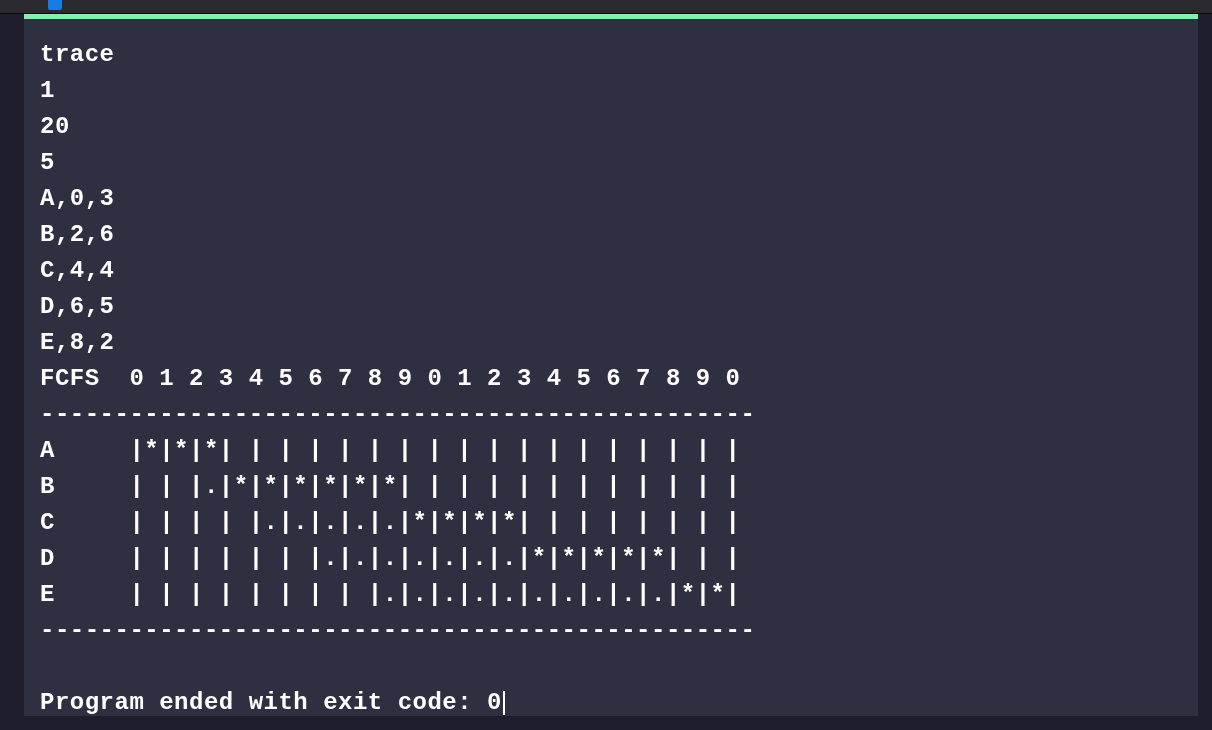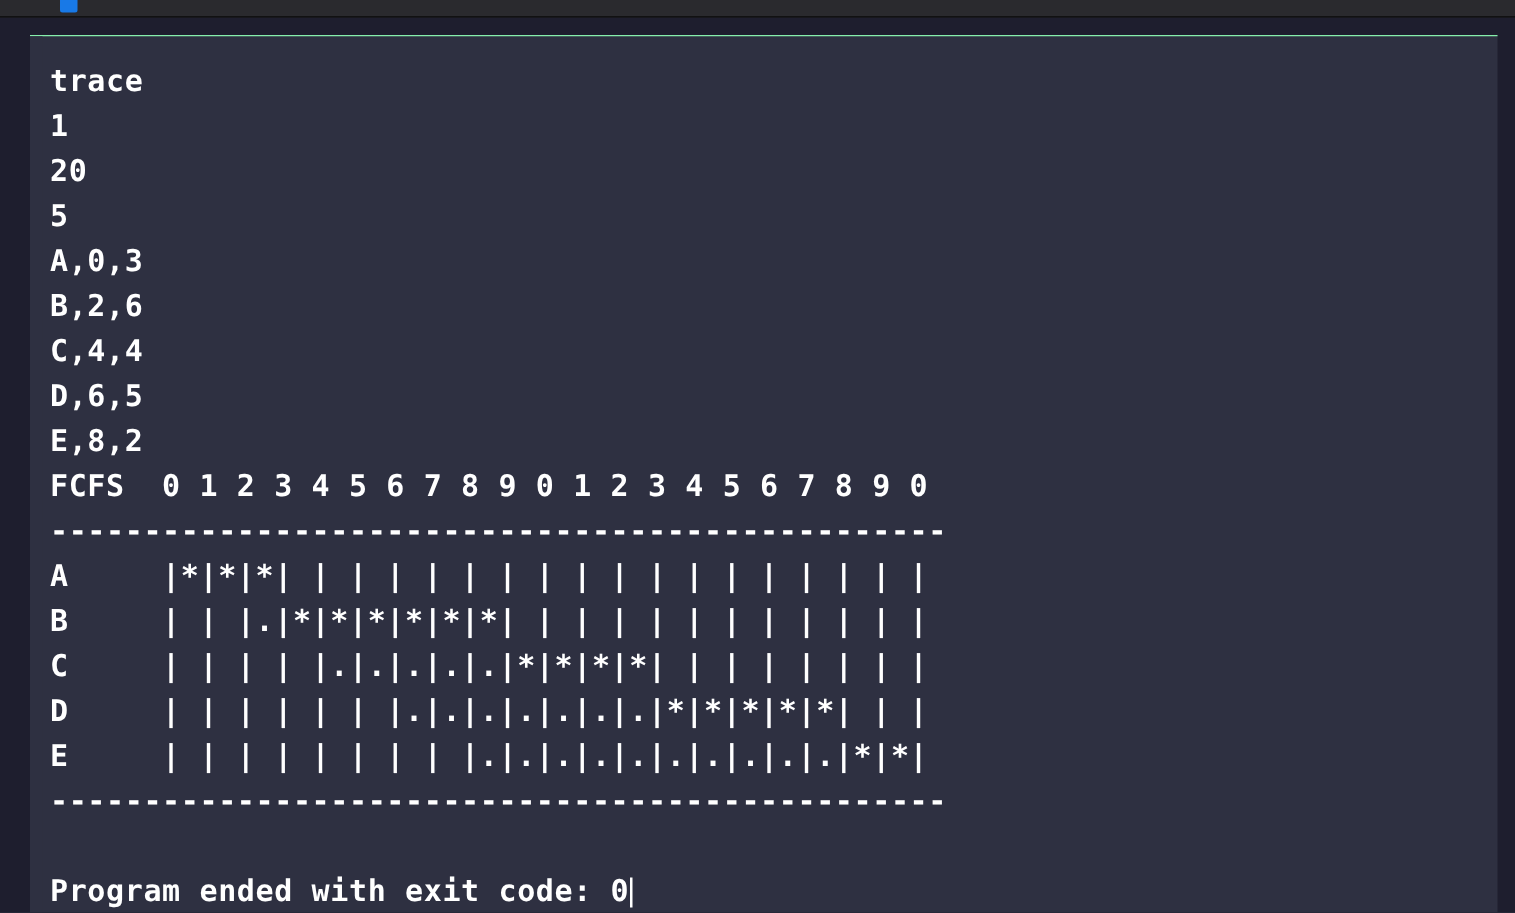--- a/index.html
+++ b/index.html
@@ -26,25 +26,26 @@
     .tool-icon {
       width: 14px;
       height: 12px;
       background: #1879e7;
       border-radius: 2px;
       position: absolute;
       left: 48px;
       top: -2px;
     }
     .console-container {
-      margin: 14px 14px 0 24px;
+      margin: 0 14px 0 24px;
       background: #2e3041;
       height: calc(100% - 28px);
-      border-top: 1px solid #86efac;
+      border-top: 5px solid #86efac;
       position: relative;
+      font-family: Liberation Mono, monospace;
     }
     .gutter {
       width: 10px;
       height: 100%;
       background: #2e3041;
       position: absolute;
       left: 0;
       top: 0;
     }
     .console-output {

